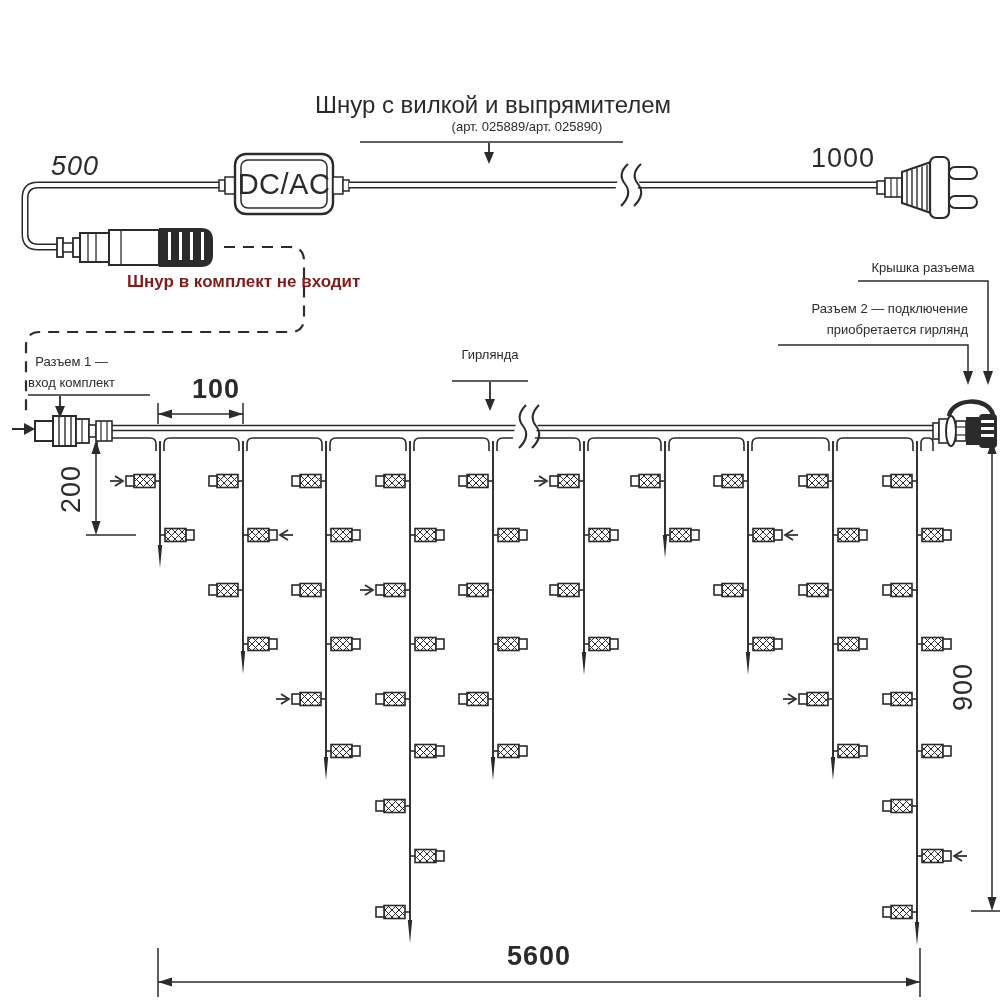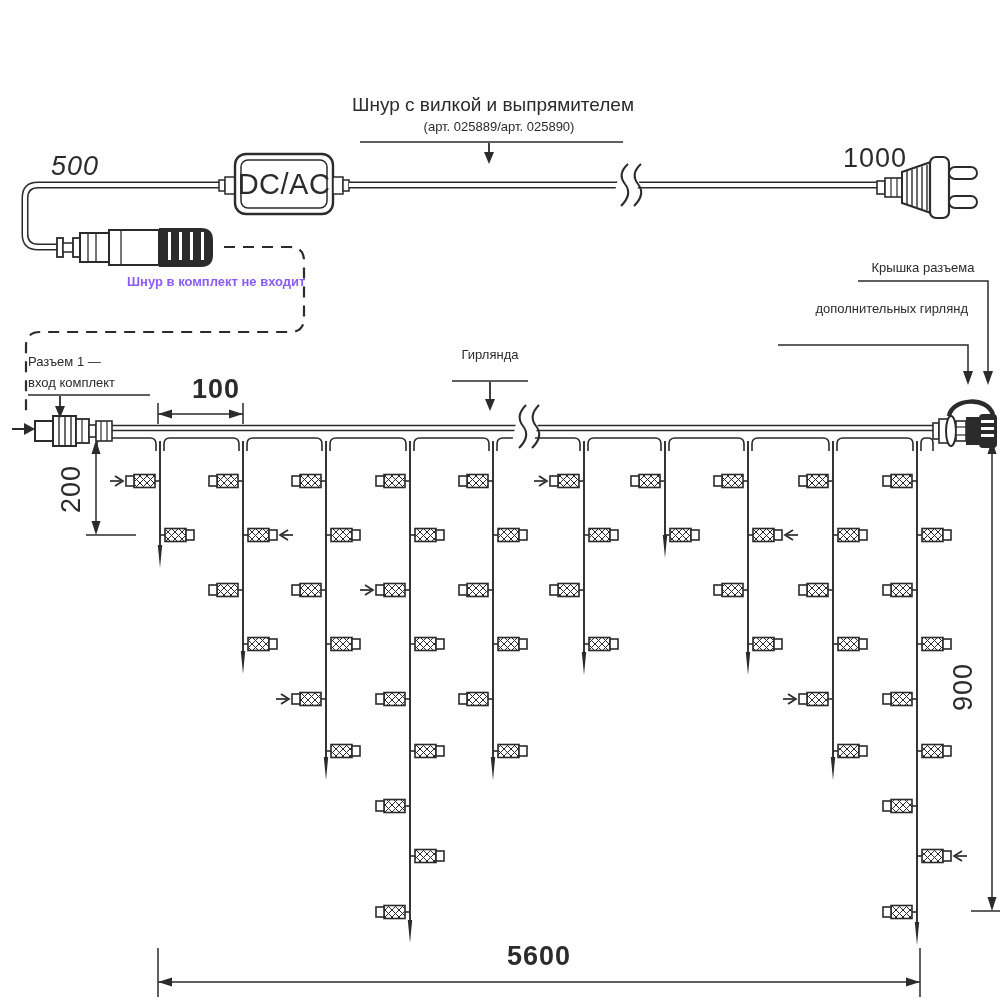--- a/index.html
+++ b/index.html
@@ -3,24 +3,24 @@
 <meta charset="utf-8">
 <style>
   html,body{margin:0;padding:0;background:#fff;}
   #canvas{position:relative;width:1000px;height:1000px;background:#fff;overflow:hidden;
           font-family:"Liberation Sans", sans-serif;color:#2b2b2b;}
   #line-art{position:absolute;left:0;top:0;}
   .lbl{position:absolute;white-space:nowrap;color:#2b2b2b;}
   .ctr{transform:translate(-50%,-50%);}
   .rot{transform:translate(-50%,-50%) rotate(-90deg);}
   .num{font-size:27px;letter-spacing:1px;}
-  .cap17{font-size:19px;}
+  .cap17{font-size:24px;}
   .cap16{font-size:13px;line-height:21px;}
-  .sub{font-size:13px;}
-  .note{font-size:13px;font-weight:bold;color:#8b5cf6;line-height:24px;}
+  .sub{font-size:13px;margin-left:28px;}
+  .note{font-size:17px;font-weight:bold;color:#7f1d1d;line-height:24px;}
   .right{text-align:right;}
 </style>
 </head>
 <body>
 
 <div id="canvas">
 
 <svg id="line-art" width="1000" height="1000" viewBox="0 0 1000 1000">
   <defs>
     <pattern id="xhatch" width="7" height="7" patternUnits="userSpaceOnUse">
@@ -384,38 +384,39 @@
   <g>
     <line x1="158" y1="948" x2="158" y2="997" stroke="#2b2b2b" stroke-width="1.5"></line>
     <line x1="920" y1="948" x2="920" y2="997" stroke="#2b2b2b" stroke-width="1.5"></line>
     <line x1="158" y1="982" x2="920" y2="982" stroke="#2b2b2b" stroke-width="1.5"></line>
     <polygon points="158,982 172,977.5 172,986.5" fill="#2b2b2b"></polygon>
     <polygon points="920,982 906,977.5 906,986.5" fill="#2b2b2b"></polygon>
   </g>
 </svg>
 
 <div class="lbl num ctr" style="left:75px;top:166px;font-style:italic;">500</div>
-<div class="lbl num ctr" style="left:843px;top:158px;margin-left:32px;">1000</div>
+<div class="lbl num ctr" style="left:843px;top:158px;">1000</div>
 
 <div class="lbl cap17 ctr" style="left:493px;top:105px;">Шнур с вилкой и выпрямителем</div>
 <div class="lbl sub ctr" style="left:499px;top:126px;">(арт. 025889/арт. 025890)</div>
 
 <div class="lbl note" style="left:127px;top:270px;">
   <div>Шнур в комплект не входит</div>
 </div>
 
-<div class="lbl cap16" style="left:28px;top:351px;">
+<div class="lbl cap16" style="left:28px;top:351px;text-align:center;">
   <div>Разъем 1 —</div>
   <div>вход комплект</div>
 </div>
 
 <div class="lbl cap16 ctr" style="left:923px;top:267px;">Крышка разъема</div>
 
 <div class="lbl cap16 right" style="left:770px;top:298px;width:198px;">
-  <div>дополнительных гирлянд</div>
+  <div>Разъем 2 — подключение</div>
+  <div>приобретается гирлянд</div>
 </div>
 
 <div class="lbl cap16 ctr" style="left:490px;top:354px;">Гирлянда</div>
 
 <div class="lbl num ctr" style="left:216px;top:389px;font-weight:bold;">100</div>
 <div class="lbl num rot" style="left:71px;top:489px;">200</div>
 <div class="lbl num rot" style="left:963px;top:687px;">900</div>
 <div class="lbl num ctr" style="left:539px;top:956px;font-weight:bold;">5600</div>
 
 <div class="lbl ctr" style="left:284px;top:184px;font-size:29px;letter-spacing:0.5px;">DC/AC</div>

